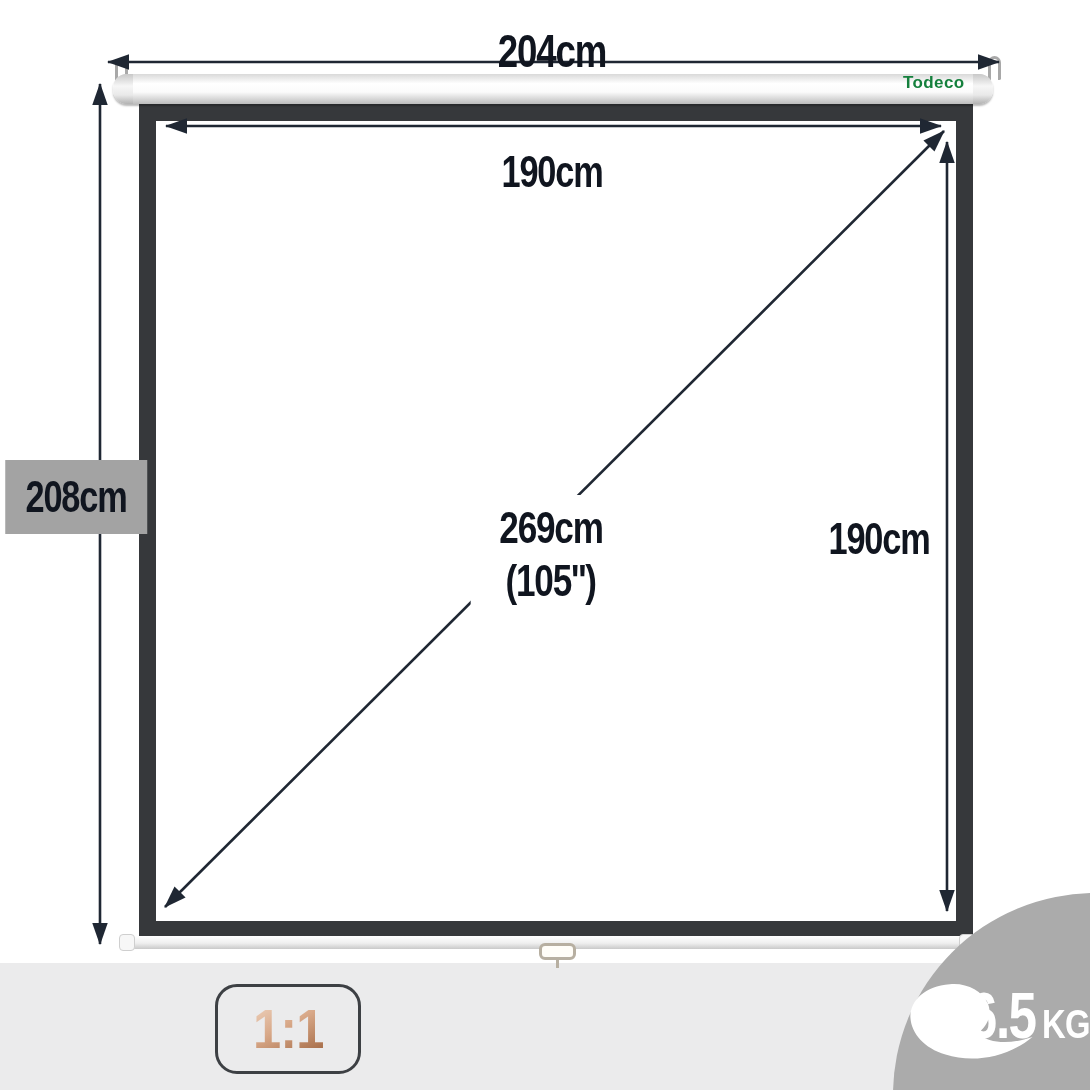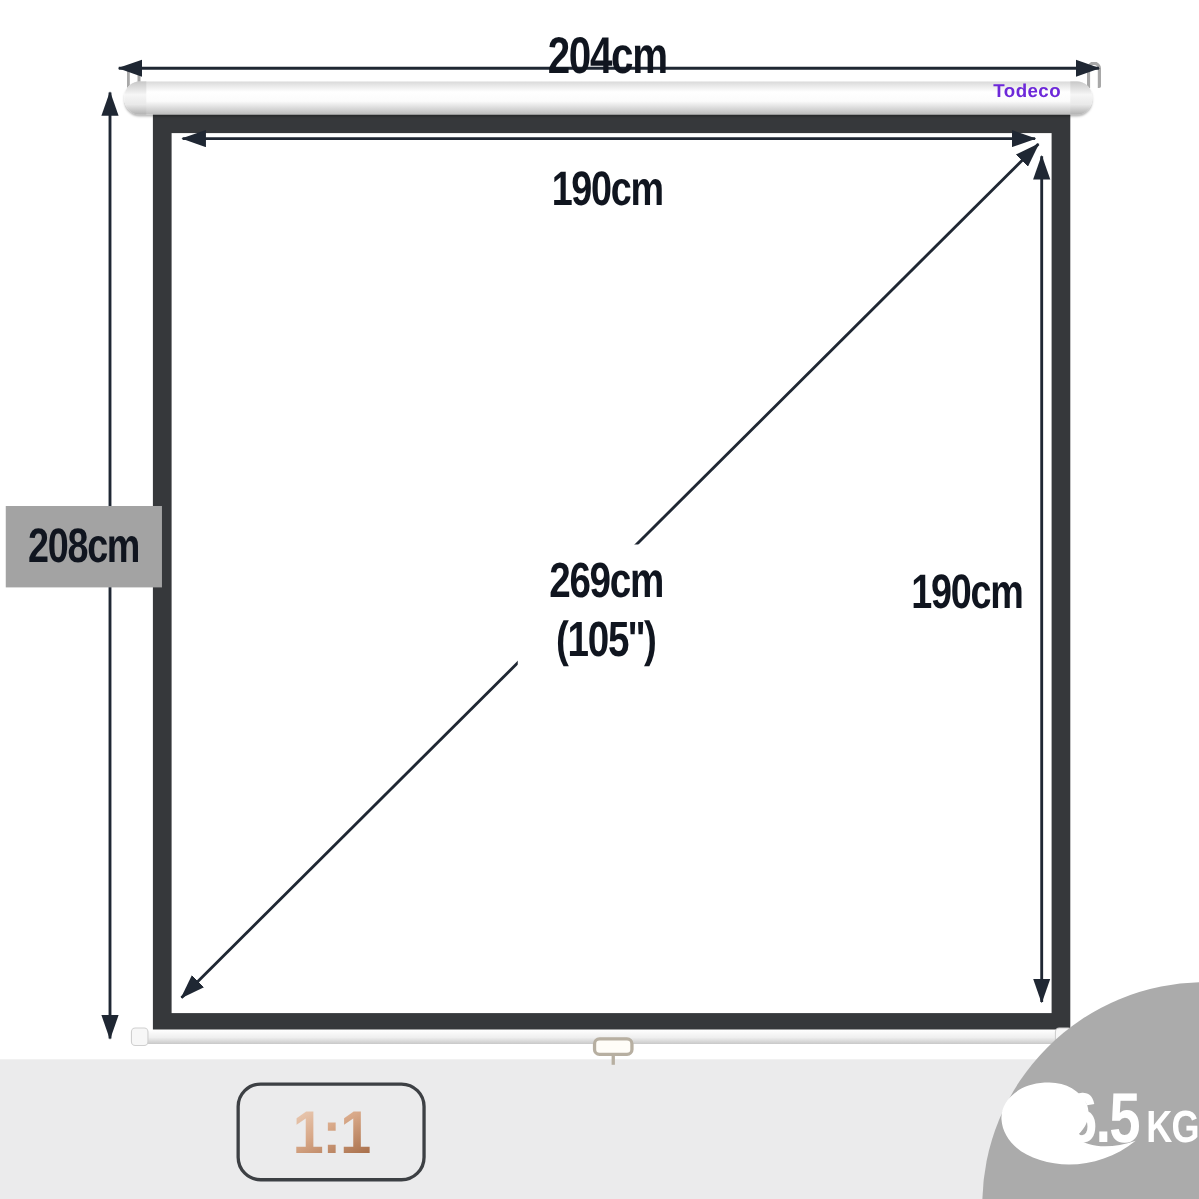--- a/index.html
+++ b/index.html
@@ -22,21 +22,21 @@
   .roller-cap.right { right:0; border-radius:0 14px 14px 0; }
   .hook {
     position:absolute; width:13px; height:24px; z-index:2;
     border:3px solid #a8a8a8; border-bottom:none; border-radius:7px 7px 2px 2px;
     background:transparent;
   }
   .hook.left  { left:115px; top:58px; }
   .hook.right { left:988px; top:56px; }
   .logo {
     position:absolute; left:903px; top:73px; z-index:4;
-    font-size:17px; font-weight:bold; color:#6d28d9; letter-spacing:.4px;
+    font-size:17px; font-weight:bold; color:#15803d; letter-spacing:.4px;
   }
 
   
   .frame {
     position:absolute; left:139px; top:104px; width:834px; height:834px;
     border:17px solid #36383b; background:#ffffff; z-index:2;
   }
 
   
   .bbar {
@@ -67,21 +67,21 @@
   .diag-label { background:#ffffff; padding:6px 14px; line-height:53px; font-size:45px; }
 
   
   .strip { position:absolute; left:0; top:963px; width:1090px; height:127px;
     background:#ebebec; z-index:1; }
   .badge {
     position:absolute; top:984px; height:90px; z-index:2;
     border:3.5px solid #3d4044; border-radius:22px;
     display:flex; align-items:center; justify-content:center;
   }
-  .badge.b1 { left:215px; width:172px; }
+  .badge.b1 { left:215px; width:146px; }
   .badge.b2 { left:455px; width:151px; }
   .badge.b3 { left:697px; width:156px; }
   .badge-text {
     font-size:55px; font-weight:bold; letter-spacing:-1px;
     background:linear-gradient(155deg,#efd5c1 5%,#d8a888 45%,#9f643f 95%);
     -webkit-background-clip:text; background-clip:text; color:transparent;
     transform:scaleX(.92);
   }
 
   

